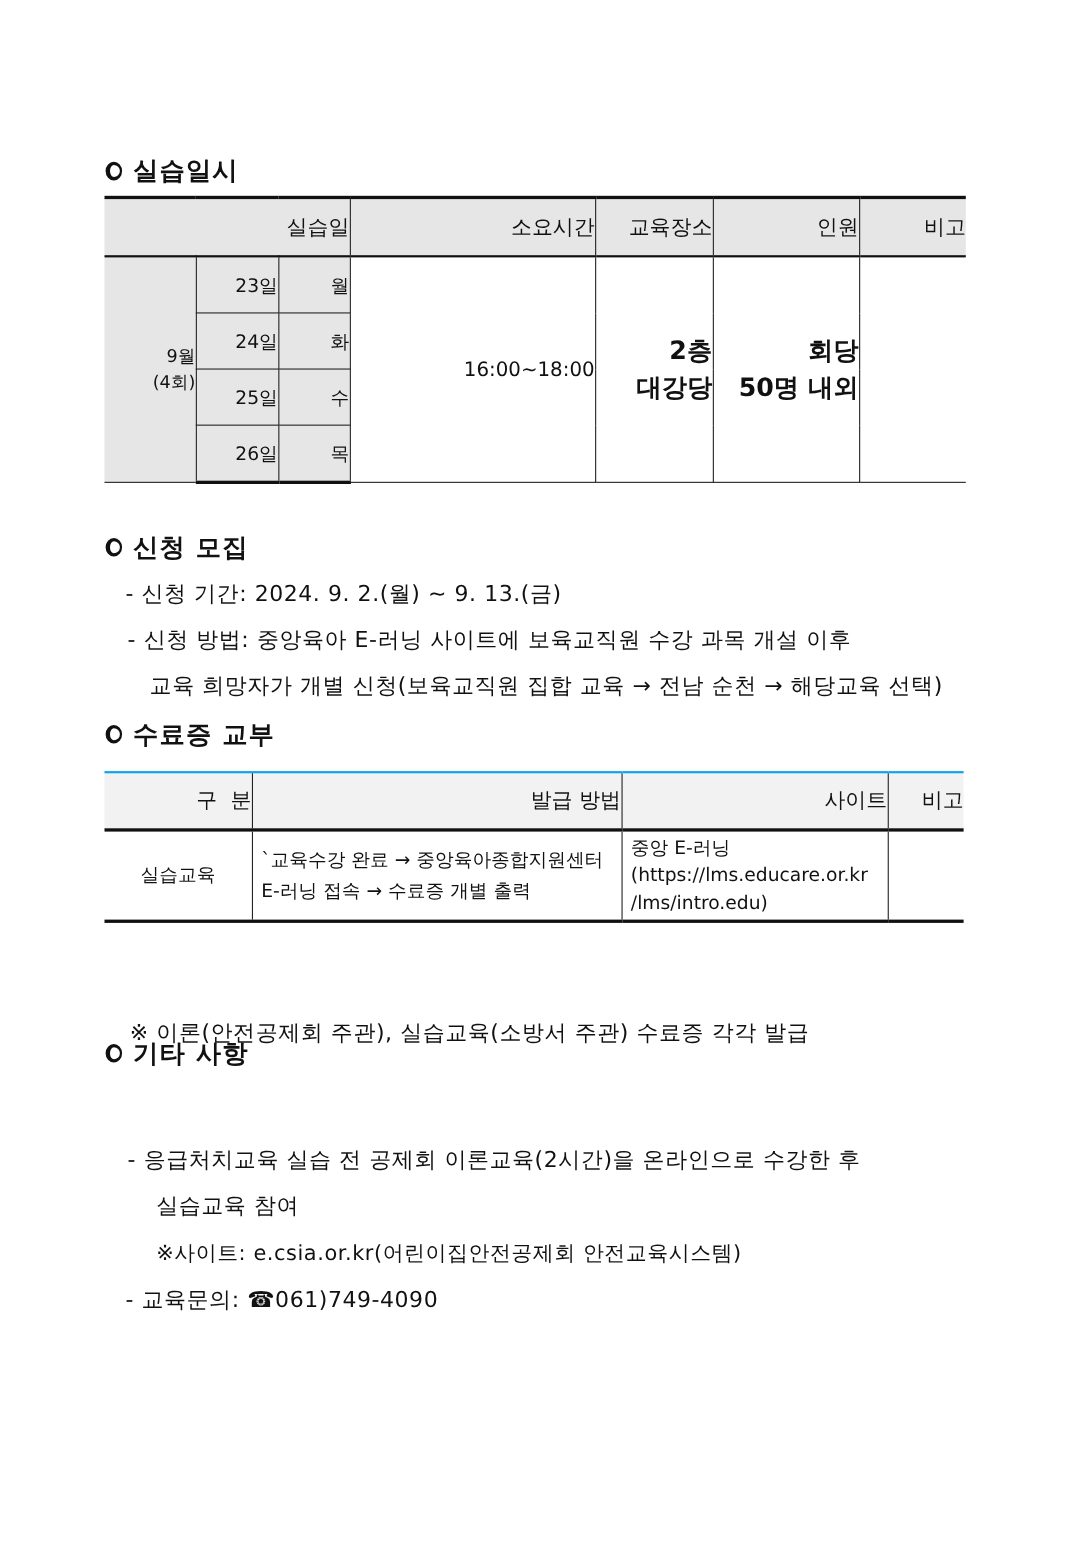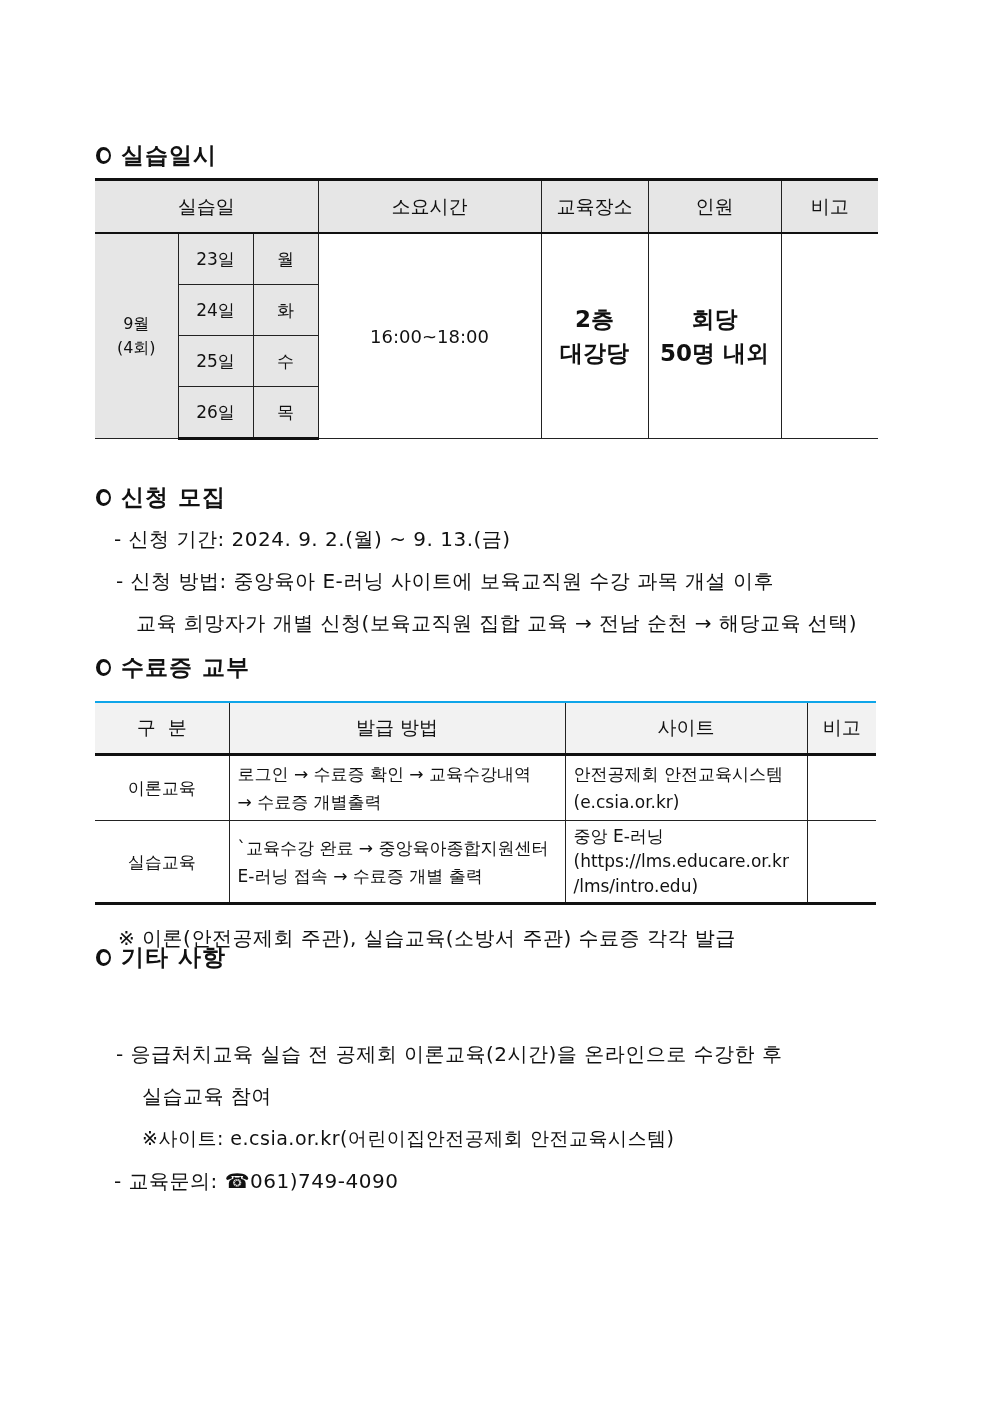--- a/index.html
+++ b/index.html
@@ -9,21 +9,21 @@
     }
     .sec-title {
       position: absolute; left: 96px; font-size: 23px; font-weight: bold;
       display: flex; align-items: center; gap: 10px; letter-spacing: 1px;
     }
     .bullet {
       display: inline-block; width: 15px; height: 17px; border: 3px solid #111;
       border-radius: 50%; box-sizing: border-box; border-left-width: 4px; border-right-width: 2px;
     }
     table { border-collapse: collapse; position: absolute; table-layout: fixed; }
-    td, th { border: 1px solid #222; text-align: center; vertical-align: middle; padding: 0; }
+    td, th { border: 1px solid #222; text-align: right; vertical-align: middle; padding: 0; }
     #t1 { left: 95px; top: 178px; width: 783px; font-size: 17px; }
     #t1 tr.hdr th { background: #e6e6e6; height: 51px; font-weight: normal; font-size: 19px; border-top: 3px solid #111; border-bottom: 2px solid #111; }
     #t1 td.gray { background: #e6e6e6; }
     #t1 td.day { height: 50px; }
     #t1 tr.last td { border-bottom: 3px solid #111; }
     #t1 th:first-child, #t1 td:first-child { border-left: none; }
     #t1 th:last-child, #t1 td.last-col { border-right: none; }
     .tall { line-height: 34px; font-size: 23px; font-weight: bold; }
     #t2 { left: 95px; top: 701px; width: 781px; font-size: 17px; }
     #t2 tr.hdr th { background: #f2f2f2; height: 50px; font-weight: normal; font-size: 19px; border-top: 2px solid #0ea5e9; border-bottom: 3px solid #111; }
@@ -113,32 +113,20 @@
       <col style="width:242px">
       <col style="width:69px">
   </colgroup>
   <tbody>
       <tr class="hdr">
     <th style="white-space:pre;">구  분</th>
     <th>발급 방법</th>
     <th>사이트</th>
     <th>비고</th>
   </tr>
-  <tr style="height:66px;">
-    <td class="center">이론교육</td>
-    <td>
-      <div>로그인 → 수료증 확인 → 교육수강내역</div>
-      <div>→ 수료증 개별출력</div>
-    </td>
-    <td>
-      <div>안전공제회 안전교육시스템</div>
-      <div>(e.csia.or.kr)</div>
-    </td>
-    <td></td>
-  </tr>
   <tr class="last" style="height:83px;">
     <td class="center">실습교육</td>
     <td>
       <div>`교육수강 완료 → 중앙육아종합지원센터</div>
       <div>E-러닝 접속 → 수료증 개별 출력</div>
     </td>
     <td style="line-height:25px;">
       <div>중앙 E-러닝</div>
       <div>(https://lms.educare.or.kr</div>
       <div>/lms/intro.edu)</div>

